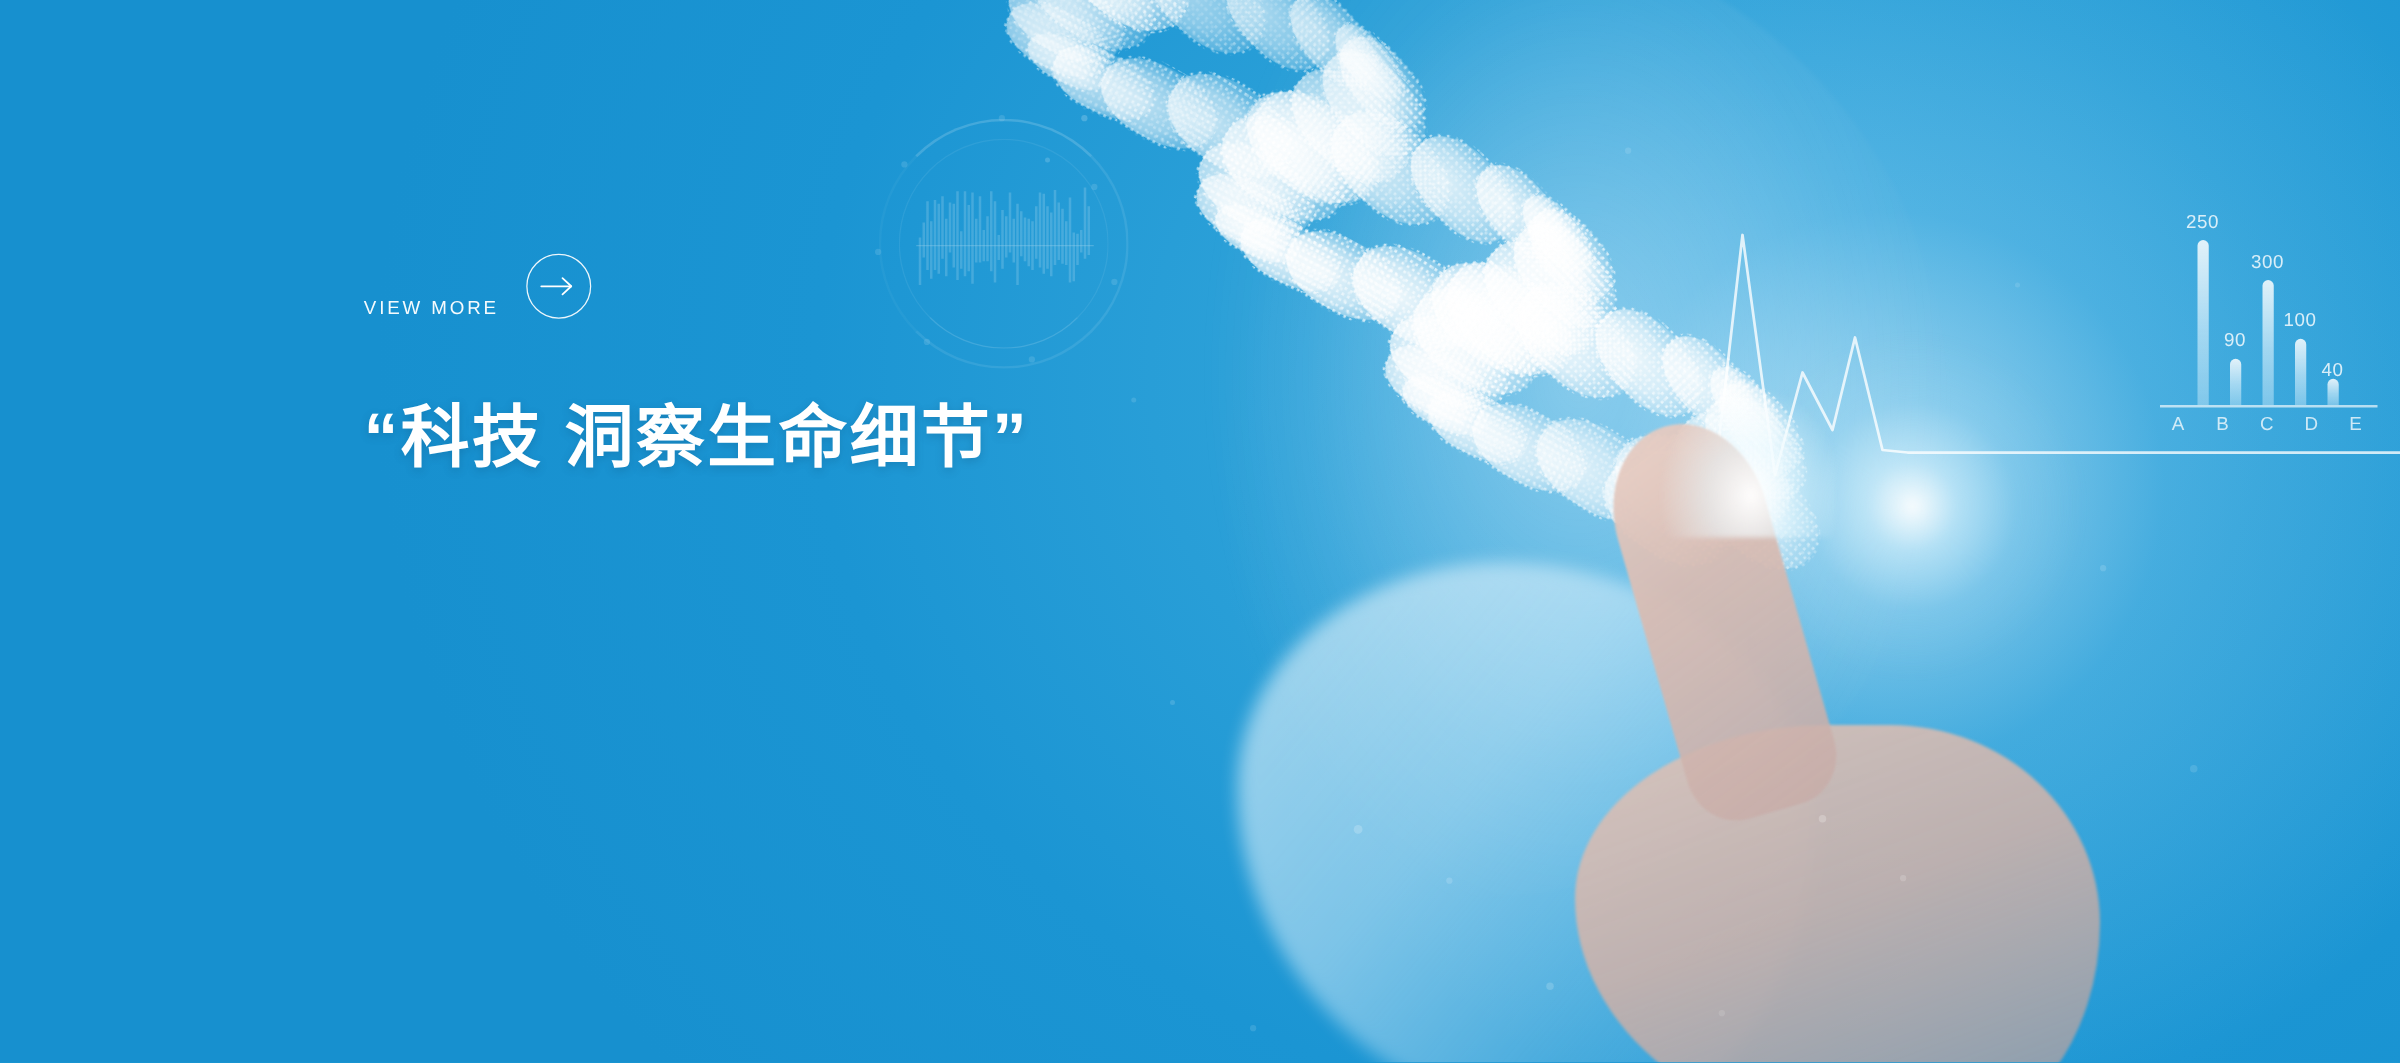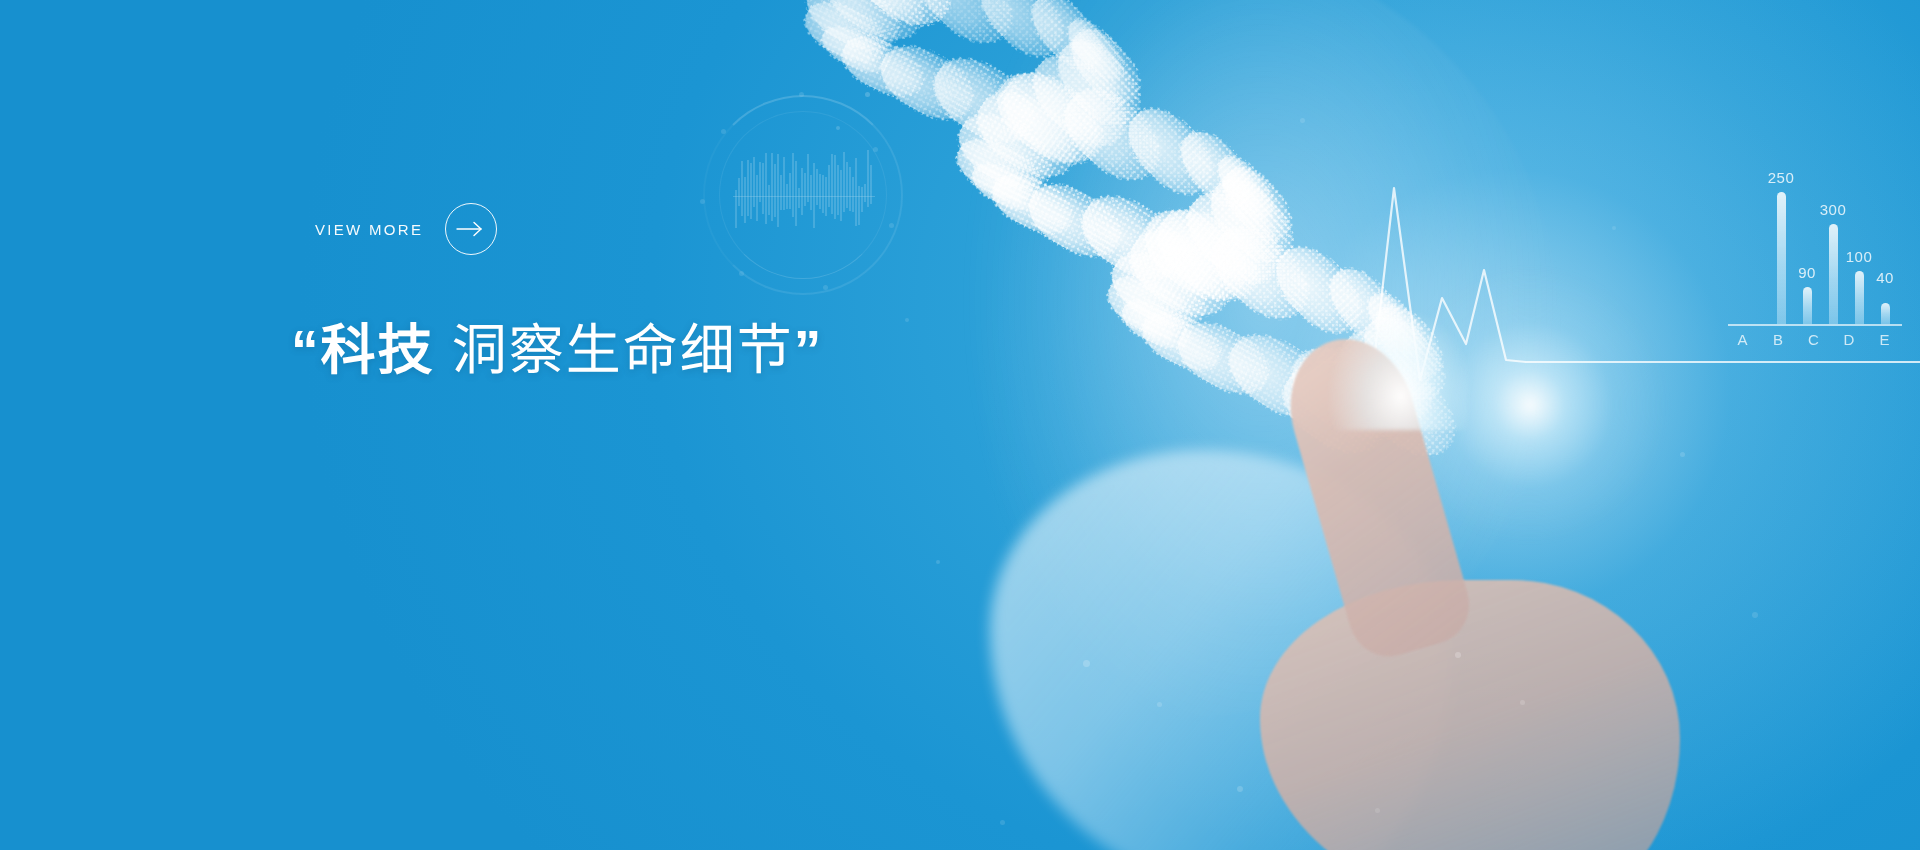--- a/index.html
+++ b/index.html
@@ -124,21 +124,21 @@
   
   .ekg { position:absolute; left:1316px; top:148px; width:604px; height:260px; }
 
   
   .mini-chart {
     position:absolute; left:1718px; top:168px; width:190px; height:200px;
     opacity:.92;
   }
   .mini-chart .plot {
     position:absolute; left:12px; top:8px; right:10px; height:148px;
-    display:flex; align-items:flex-end; justify-content:flex-end;
+    display:flex; align-items:flex-end; justify-content:center;
   }
   .mc-col { position:relative; width:26px; display:flex; flex-direction:column; align-items:center; justify-content:flex-end; height:100%; }
   .mc-val {
     position:absolute; left:50%; transform:translateX(-50%);
     color:rgba(255,255,255,0.88);
     font-size:15px; letter-spacing:.5px; white-space:nowrap;
   }
   .mc-bar {
     width:9px; border-radius:5px 5px 0 0;
     background:linear-gradient(180deg, rgba(255,255,255,0.92) 0%, rgba(225,244,254,0.68) 55%, rgba(200,233,250,0.50) 100%);
@@ -174,45 +174,44 @@
     font-size:62px;
     line-height:1.14;
     font-weight:400;
     letter-spacing:3px;
     white-space:nowrap;
     text-shadow:0 2px 6px rgba(10,70,110,0.22);
   }
 
   .view-more {
     margin-top:45px;
-    display:flex; align-items:center; gap:22px;
+    display:flex; align-items:flex-end; gap:22px;
     width:max-content;
     cursor:pointer;
-    margin-left:24px;
   }
   .view-more-label {
     font-size:15px; letter-spacing:2.3px; font-weight:400;
     color:rgba(255,255,255,0.96);
   }
   .arrow-circle {
     width:52px; height:52px; border-radius:50%;
     border:1px solid rgba(255,255,255,0.92);
     display:flex; align-items:center; justify-content:center;
   }
 
   .quote {
     margin-top:50px;
     font-size:55px;
     letter-spacing:2px;
     white-space:nowrap;
     text-shadow:0 2px 7px rgba(10,70,110,0.25);
   }
   .quote .mark { font-weight:700; }
   .quote .strong { font-weight:700; }
-  .quote .light  { font-weight:400; }
+  .quote .light  { font-weight:700; }
 </style>
 </head>
 <body>
 
 <div class="banner">
 
   <div class="art">
 
     <div class="tech-ring">
       <div class="ring-o"></div>
@@ -426,21 +425,21 @@
           </div>
           <div class="mc-col">
             <span class="mc-val" style="bottom: 106.32px;">300</span>
             <div class="mc-bar" style="height: 100.32px;"></div>
           </div>
           <div class="mc-col">
             <span class="mc-val" style="bottom: 58.8px;">100</span>
             <div class="mc-bar" style="height: 52.8px;"></div>
           </div>
           <div class="mc-col">
-            <span class="mc-val" style="bottom: 38px;">40</span>
+            <span class="mc-val" style="bottom: 19px;">40</span>
             <div class="mc-bar" style="height: 21.12px;"></div>
           </div>
         </div>
       <div class="mc-axis"></div>
       <div class="mc-labels" id="mc-labels">
           <span>A</span>
           <span>B</span>
           <span>C</span>
           <span>D</span>
           <span>E</span>

